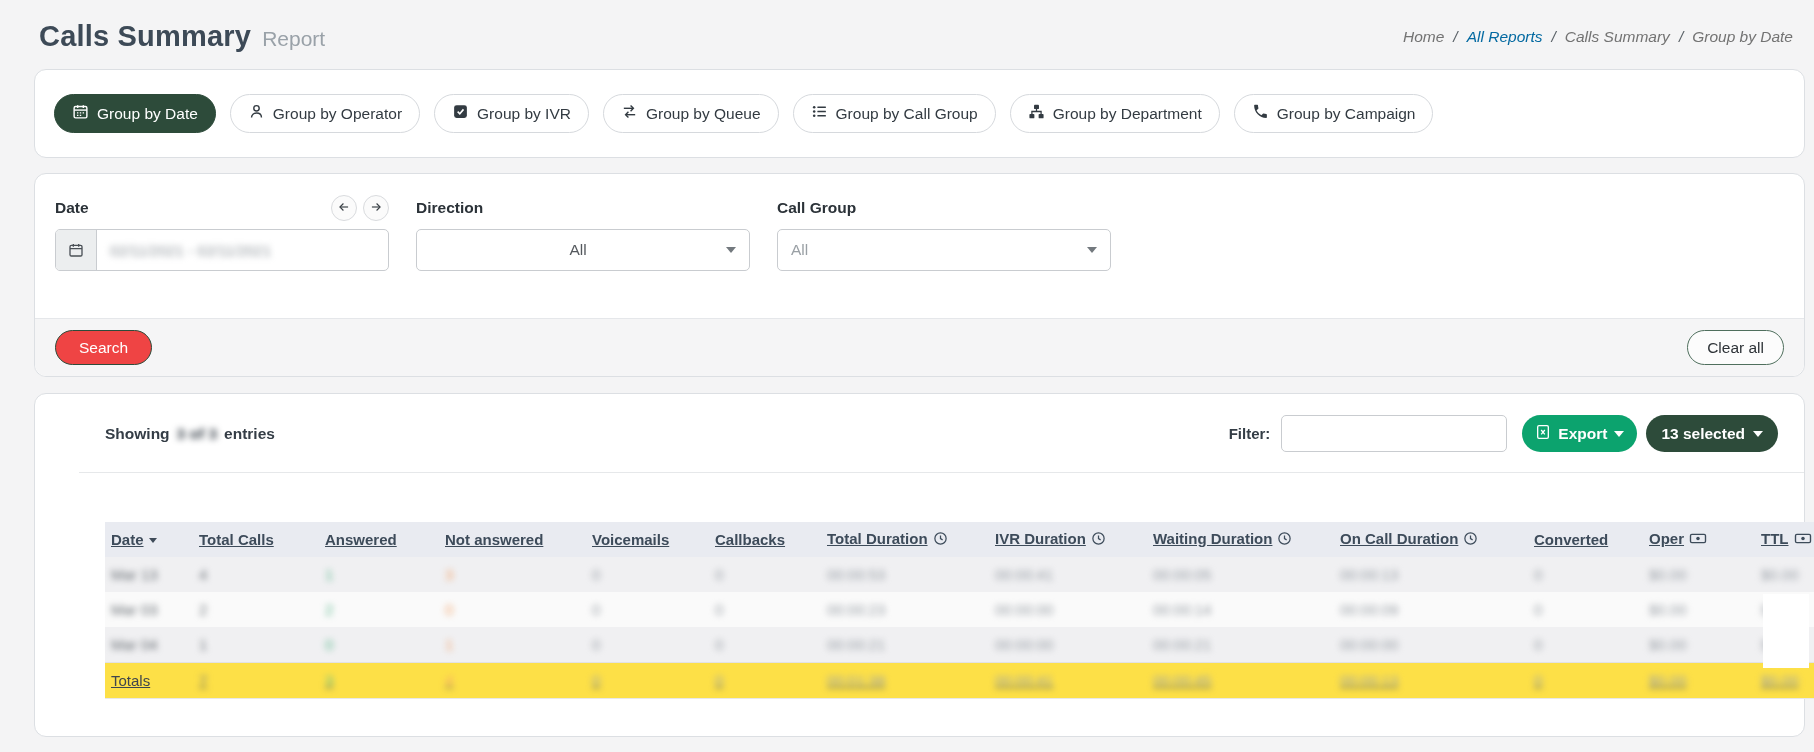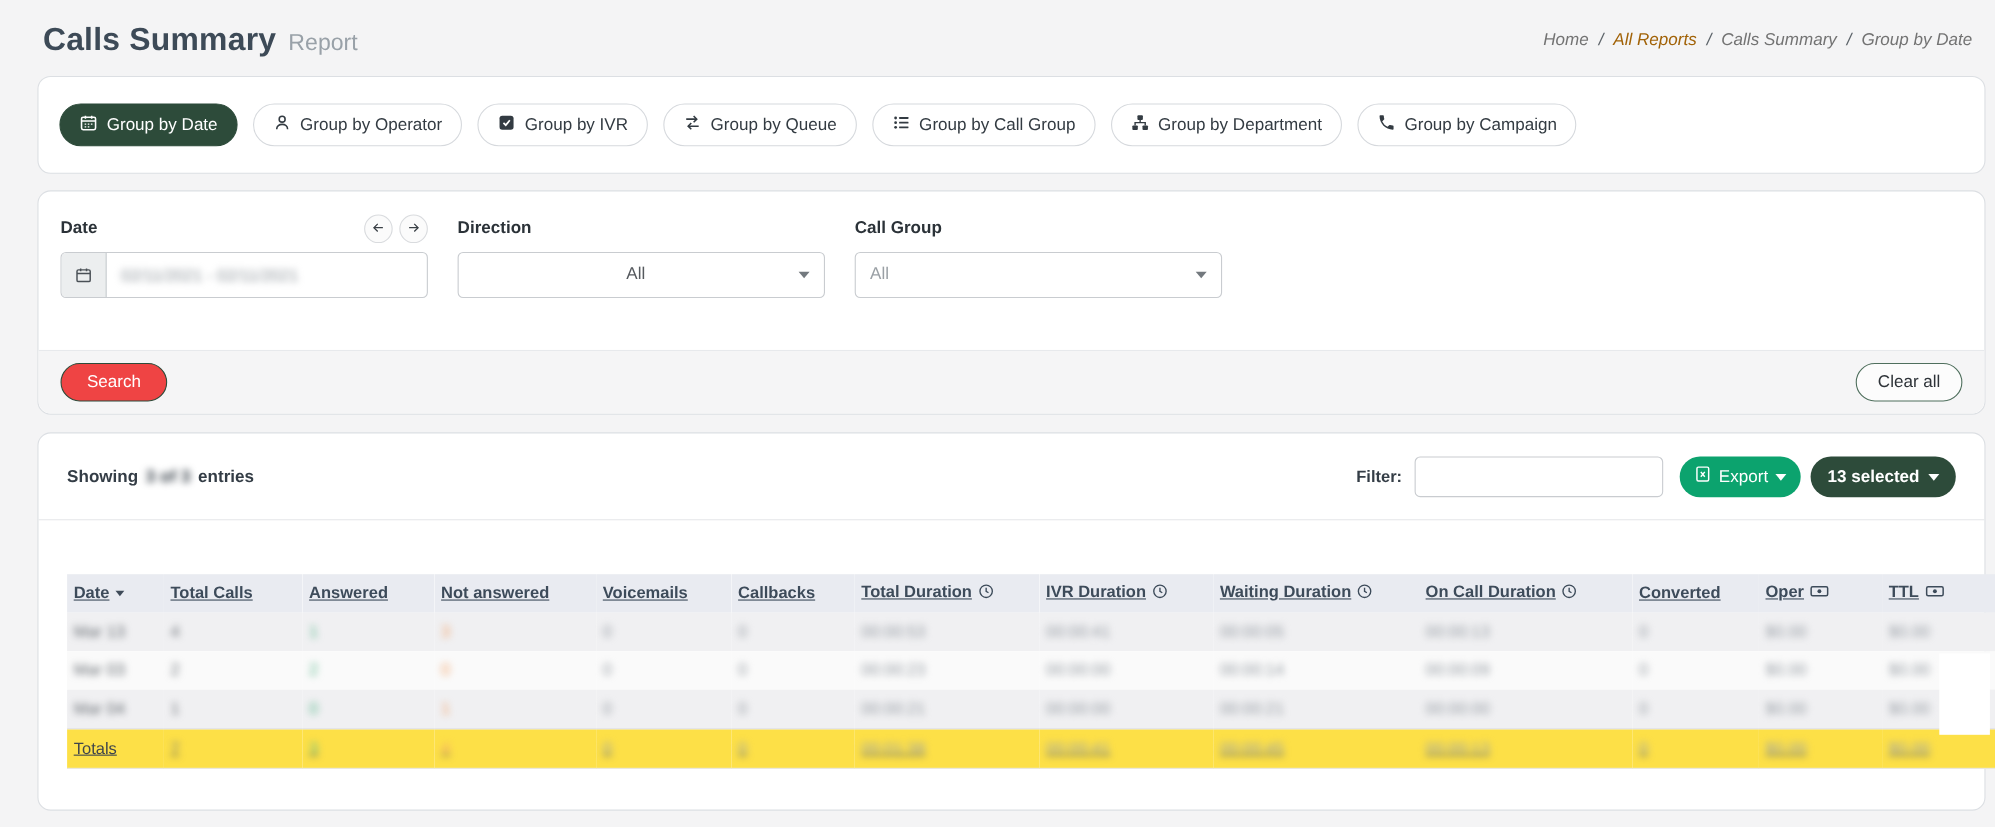--- a/index.html
+++ b/index.html
@@ -15,31 +15,31 @@
   
   .page-header {
     display:flex; justify-content:space-between; align-items:center;
     padding:20px 12px 16px 5px;
   }
   .title-wrap { display:flex; align-items:baseline; gap:11px; }
   .page-title { font-size:29px; font-weight:600; color:#3d4a57; letter-spacing:.2px; }
   .page-subtitle { font-size:21px; font-weight:400; color:#99a1a8; }
   .breadcrumb { font-size:15.5px; font-style:italic; color:#4a5258; display:flex; gap:9px; align-items:center; }
   .breadcrumb .crumb-link { color:#737373; cursor:pointer; }
-  .breadcrumb .crumb-plain { color:#a16207; }
+  .breadcrumb .crumb-plain { color:#0369a1; }
   .breadcrumb .crumb-sep { color:#5a6167; font-style:italic; }
 
   
   .panel {
     background:#fff; border:1px solid #dcdfe3; border-radius:12px;
     position:relative;
   }
   .panel-tabs { padding:24px 19px; display:flex; gap:14px; align-items:center; }
   .panel-filters { margin-top:15px; }
-  .panel-table { margin-top:16px; min-height:344px; }
+  .panel-table { margin-top:16px; min-height:344px;padding-left:44px; }
 
   
   .group-btn {
     display:inline-flex; align-items:center; gap:8px;
     height:39px; padding:0 17px; border-radius:20px;
     background:#fff; border:1px solid #d6d9dd;
     font-family:inherit; font-size:15.5px; color:#333b42; font-weight:400;
     cursor:pointer; white-space:nowrap;
   }
   .group-btn svg { flex:0 0 auto; }
@@ -97,21 +97,21 @@
   }
   .showing-text { font-size:15.5px; font-weight:700; color:#343d46; display:flex; gap:7px; align-items:center; }
   .topbar-right { display:flex; align-items:center; gap:9px; }
   .filter-label-small { font-size:15px; font-weight:700; color:#343d46; margin-right:2px; }
   .filter-input {
     width:226px; height:37px; border:1px solid #c9ccd0; border-radius:5px;
     font-family:inherit; font-size:15px; padding:0 10px; color:#3c464f; background:#fff;
   }
   .btn-export {
     height:37px; padding:0 13px; border-radius:19px; border:none;
-    background:#0ca36e; color:#fff; font-family:inherit; font-size:15.5px; font-weight:400;
+    background:#0ca36e; color:#fff; font-family:inherit; font-size:15.5px; font-weight:700;
     display:inline-flex; align-items:center; gap:7px; cursor:pointer; margin-left:6px;
   }
   .btn-selected {
     height:37px; padding:0 15px; border-radius:19px; border:none;
     background:#2d4b3a; color:#fff; font-family:inherit; font-size:15.5px; font-weight:700;
     display:inline-flex; align-items:center; gap:8px; cursor:pointer;
   }
   .caret-white {
     width:0; height:0;
     border-left:5px solid transparent; border-right:5px solid transparent;

